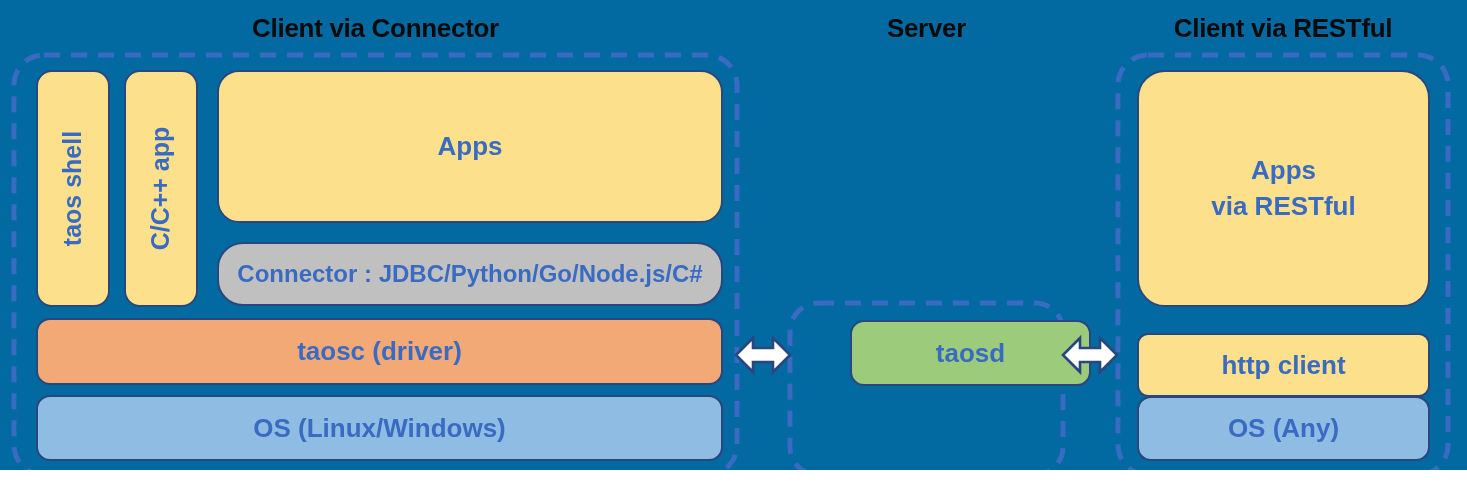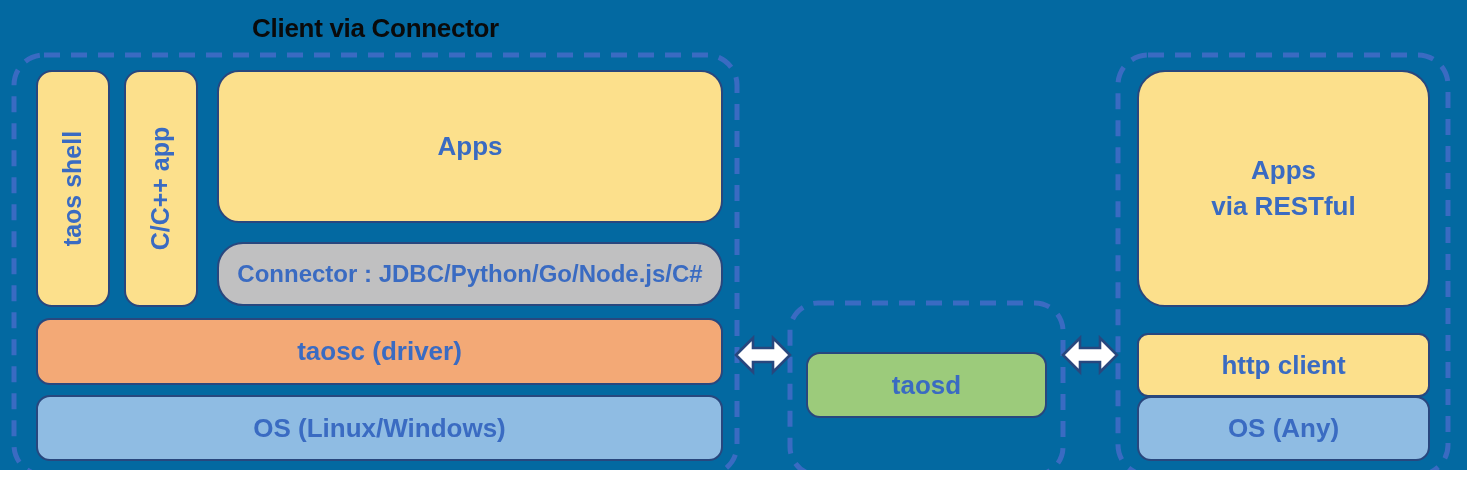--- a/index.html
+++ b/index.html
@@ -49,20 +49,22 @@
   .lbl-md{font-size:24px;}
   .arrow{position:absolute;width:58px;height:46px;}
   .multiline{line-height:1.35;}
 </style>
 </head>
 <body>
 
 <div class="canvas">
 
   <div class="title" style="left:14px;width:723px;">Client via Connector</div>
+  <div class="title" style="left:790px;width:273px;">Server</div>
+  <div class="title" style="left:1118px;width:330px;">Client via RESTful</div>
 
   <svg class="dash-frame" style="left:10px;top:51px;" width="731" height="428">
     <rect x="4" y="4" width="723" height="420" rx="30" ry="30" fill="none" stroke="var(--c-dash)" stroke-width="5" stroke-dasharray="16 11"></rect>
   </svg>
   <svg class="dash-frame" style="left:786px;top:299px;" width="281" height="180">
     <rect x="4" y="4" width="273" height="172" rx="28" ry="28" fill="none" stroke="var(--c-dash)" stroke-width="5" stroke-dasharray="16 11"></rect>
   </svg>
   <svg class="dash-frame" style="left:1114px;top:51px;" width="338" height="428">
     <rect x="4" y="4" width="330" height="420" rx="30" ry="30" fill="none" stroke="var(--c-dash)" stroke-width="5" stroke-dasharray="16 11"></rect>
   </svg>
@@ -88,21 +90,21 @@
   </div>
 
   <div class="box" style="left:36px;top:395px;width:687px;height:66px;border-radius:14px;background:var(--c-blue);">
     <span class="label lbl-lg">OS (Linux/Windows)</span>
   </div>
 
   <svg class="arrow" style="left:734px;top:332px;" viewBox="0 0 58 46">
     <polygon points="2,23 19,6 19,16 39,16 39,6 56,23 39,40 39,30 19,30 19,40" fill="#ffffff" stroke="var(--c-navy)" stroke-width="2.6"></polygon>
   </svg>
 
-  <div class="box" style="left:806px;top:320px;width:241px;height:66px;border-radius:14px;background:var(--c-green);margin-top:32px;">
+  <div class="box" style="left:850px;top:320px;width:241px;height:66px;border-radius:14px;background:var(--c-green);">
     <span class="label lbl-lg">taosd</span>
   </div>
 
 
   <svg class="arrow" style="left:1061px;top:332px;" viewBox="0 0 58 46">
     <polygon points="2,23 19,6 19,16 39,16 39,6 56,23 39,40 39,30 19,30 19,40" fill="#ffffff" stroke="var(--c-navy)" stroke-width="2.6"></polygon>
   </svg>
 
   <div class="box multiline" style="left:1137px;top:70px;width:293px;height:237px;border-radius:28px;background:var(--c-yellow);">
     <div class="lbl-lg">

